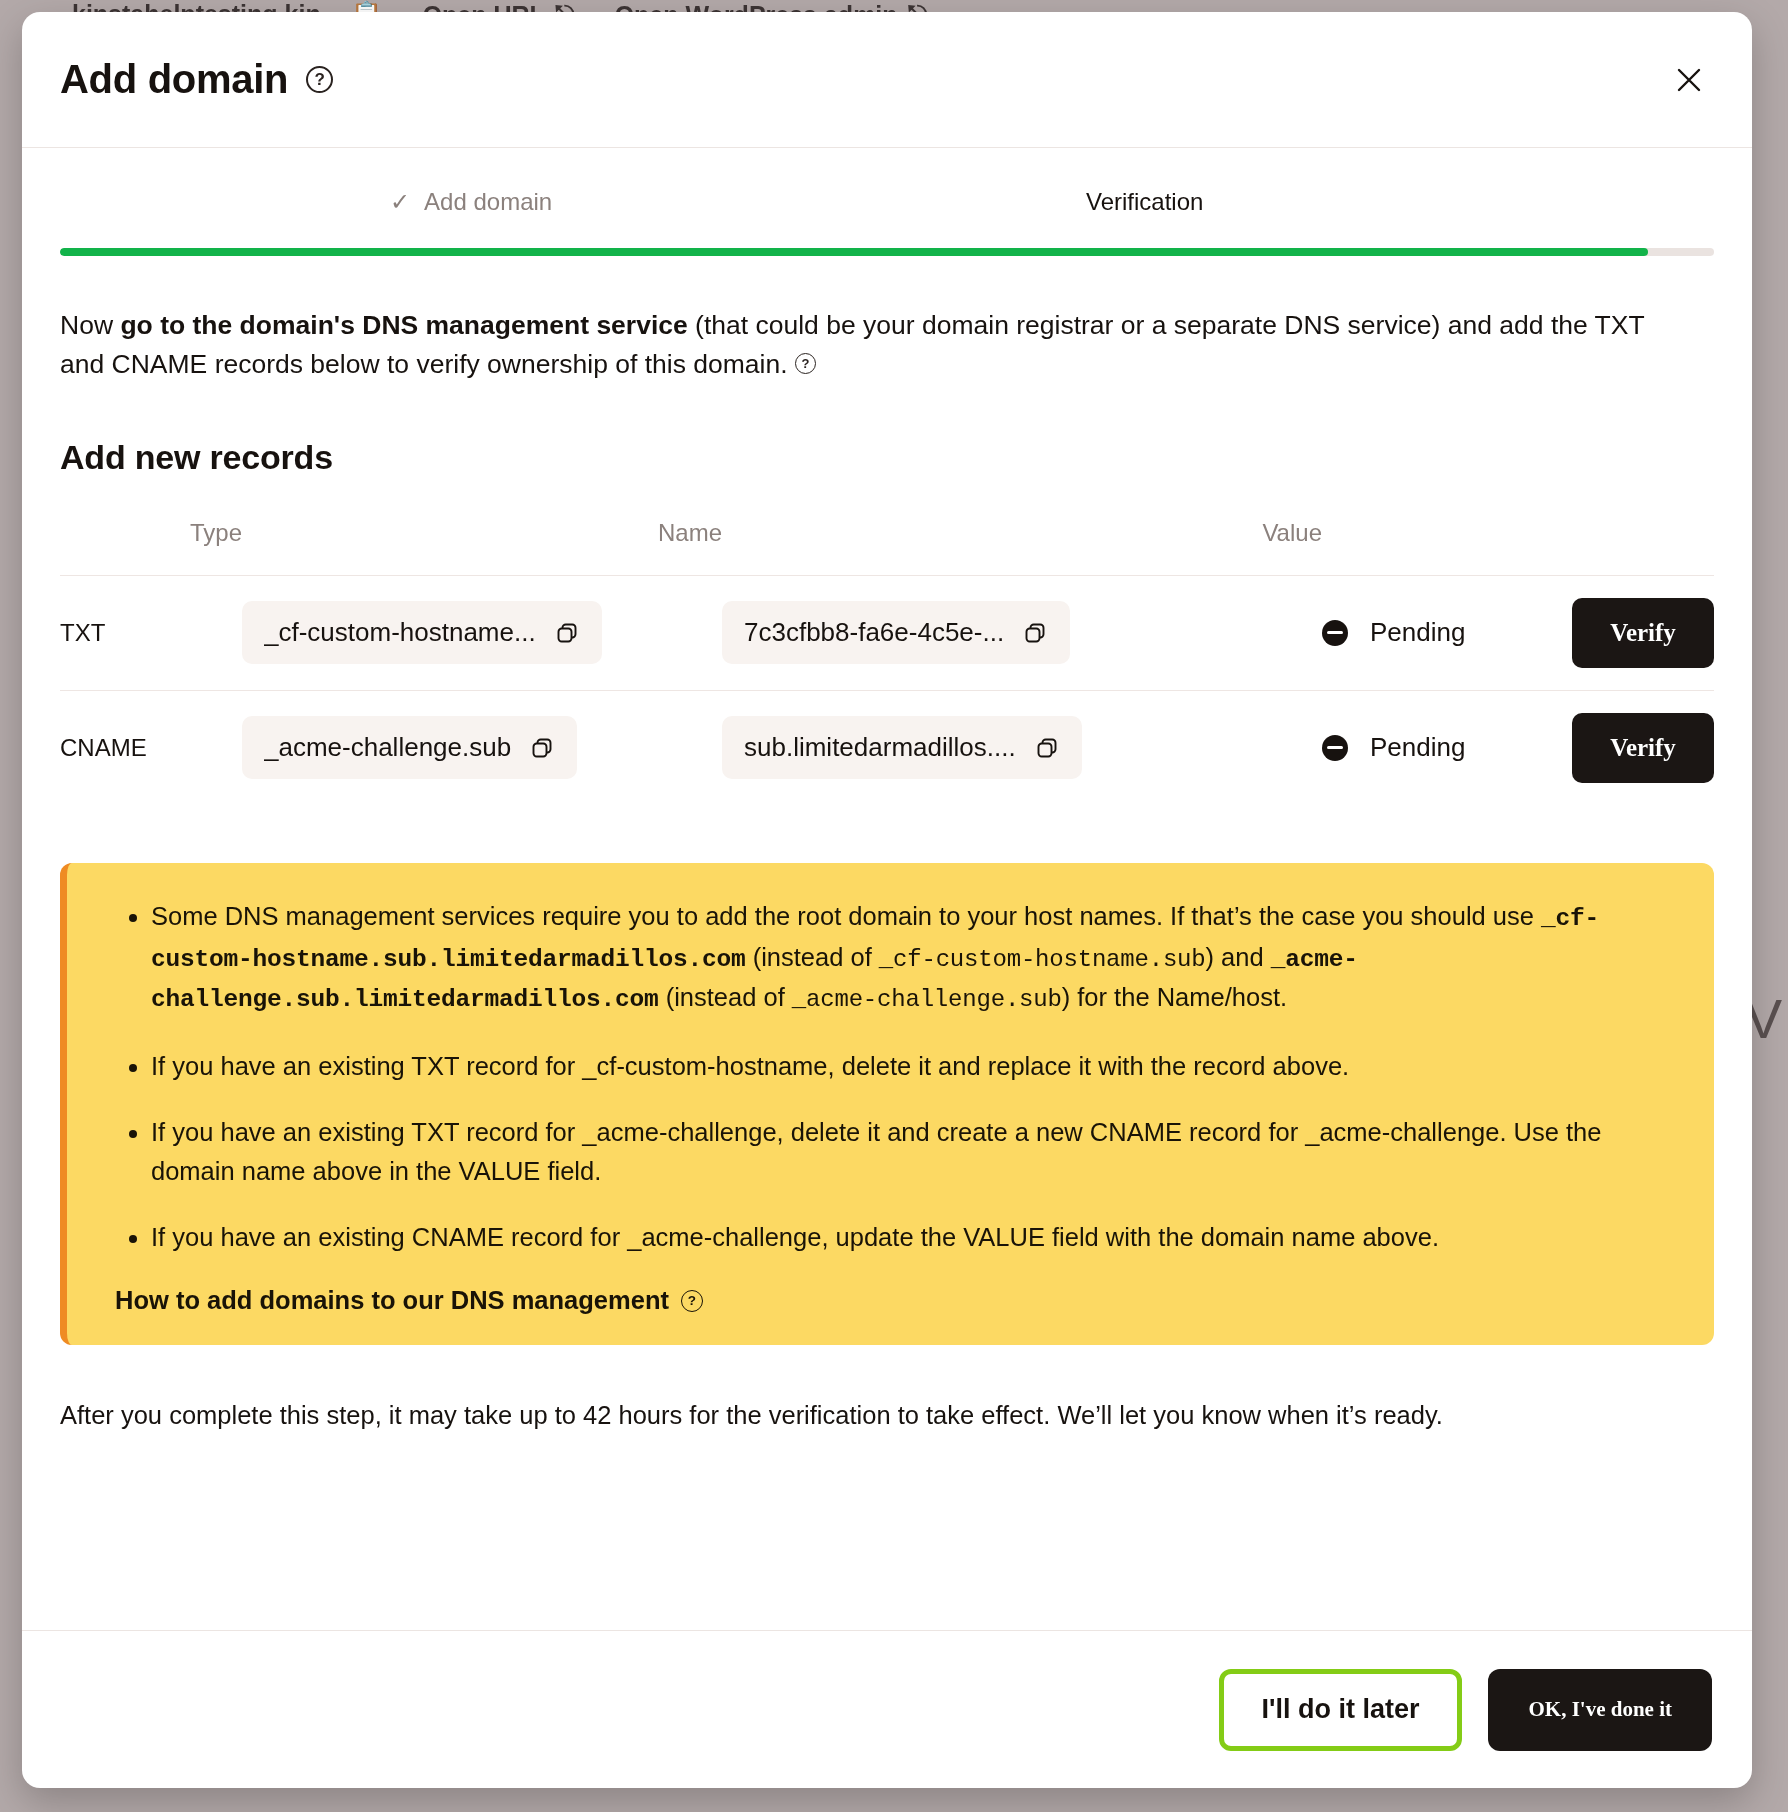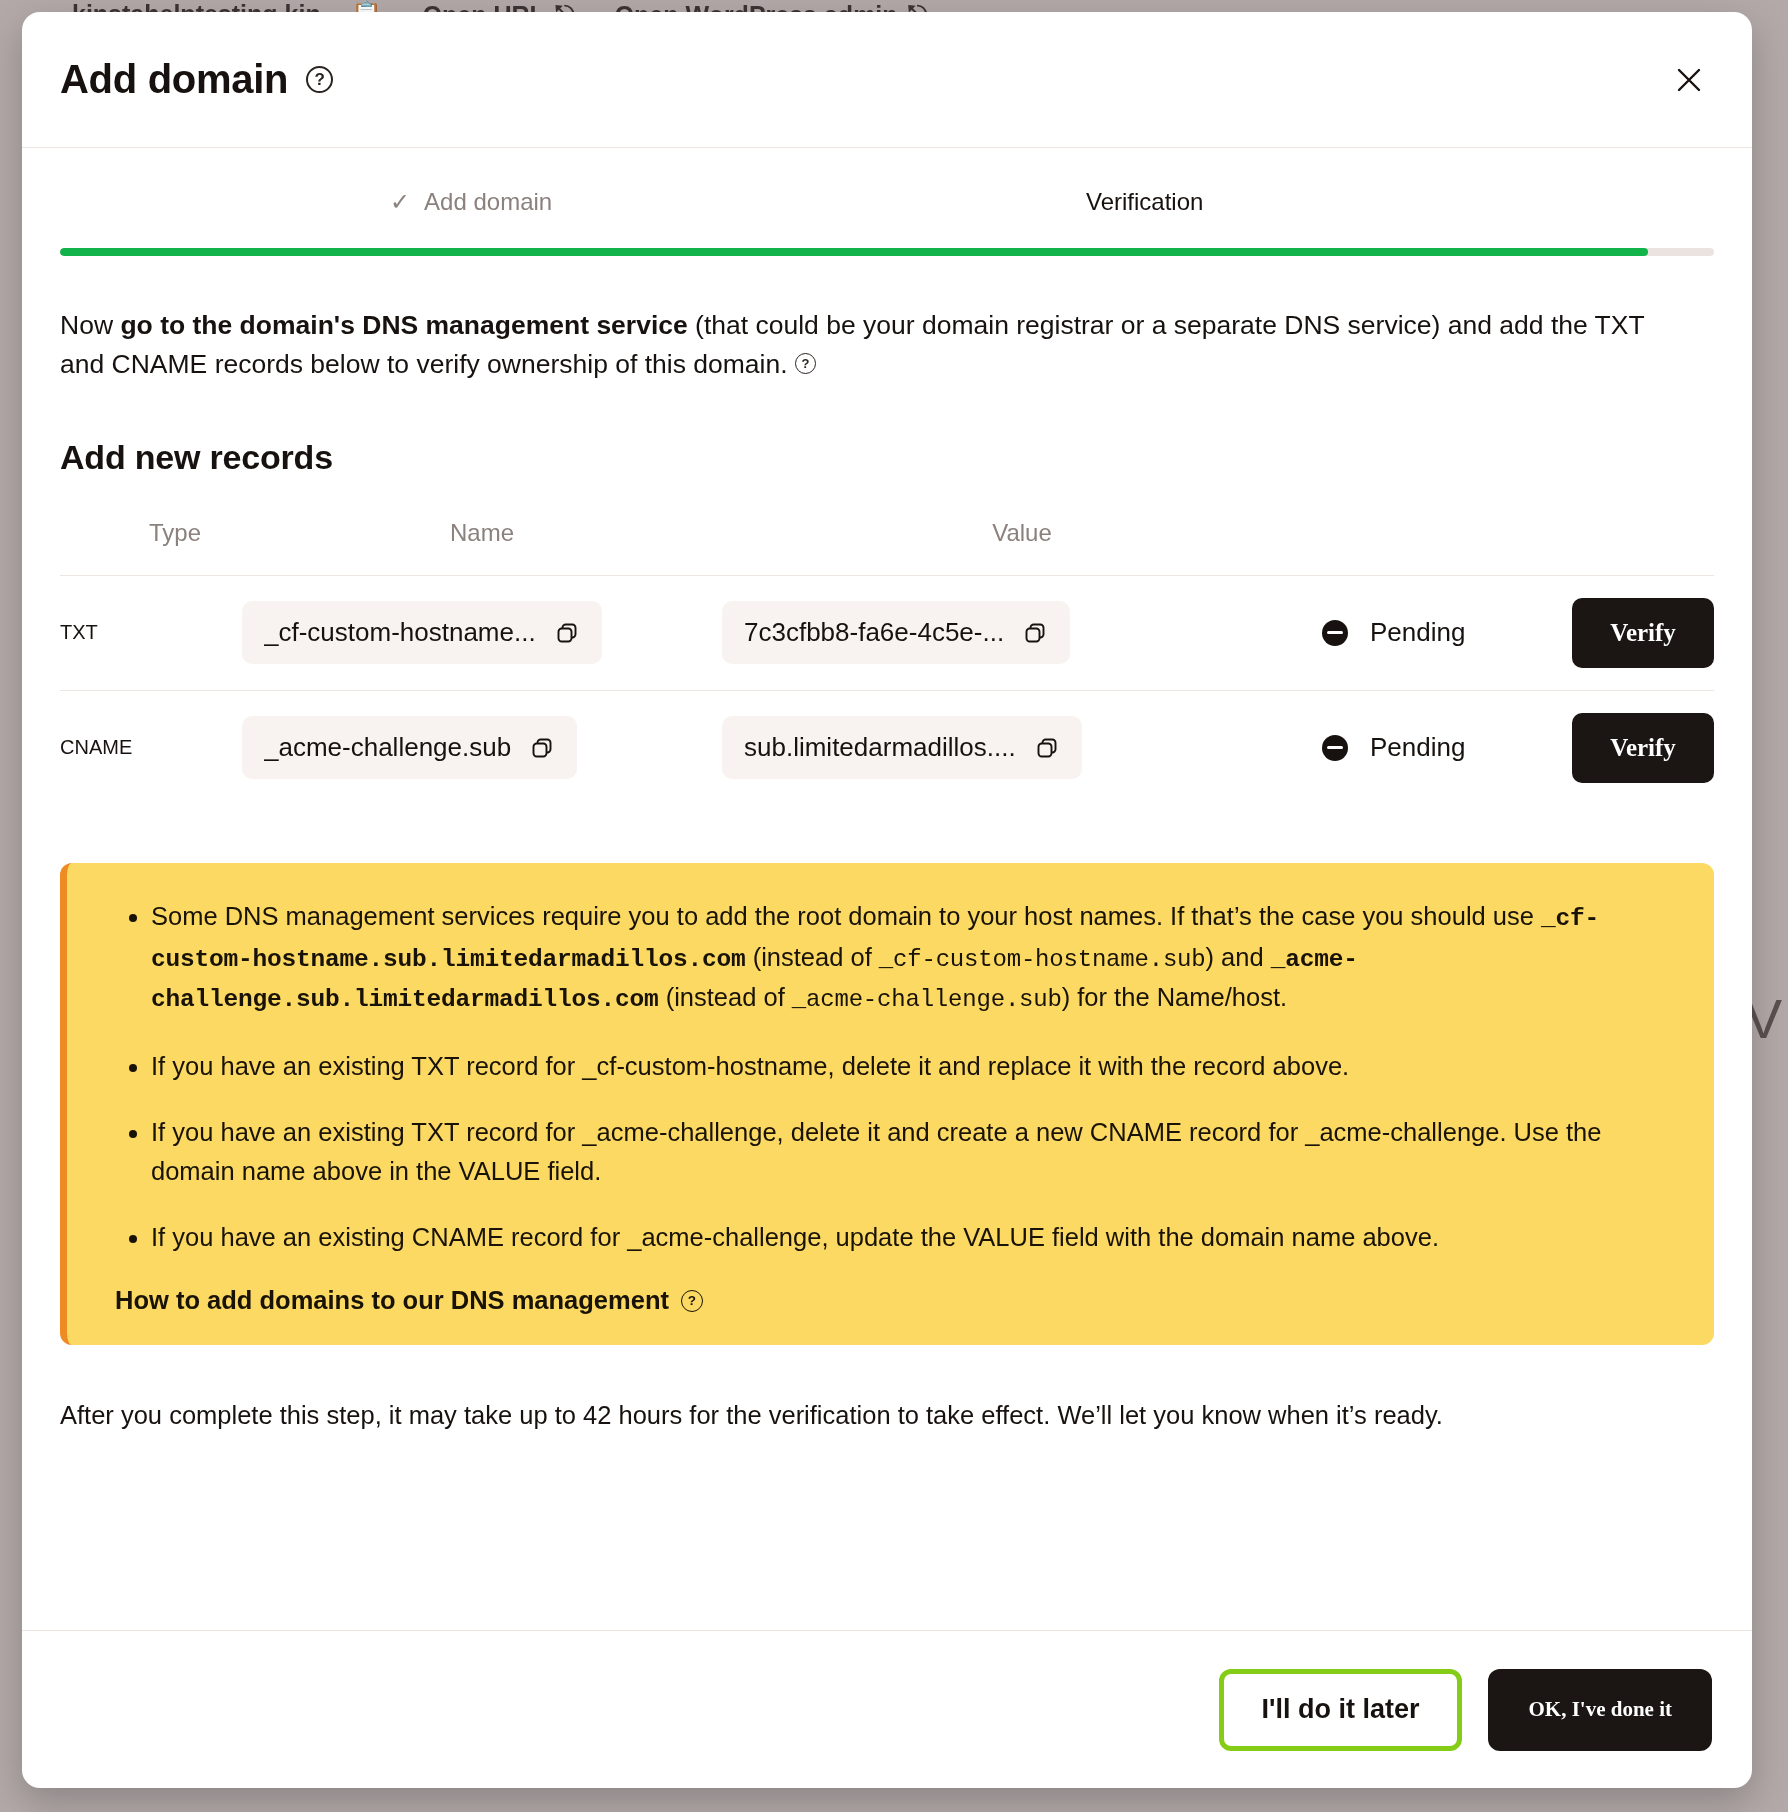--- a/index.html
+++ b/index.html
@@ -188,42 +188,42 @@
   }
   .dl-icon { display: inline-flex; }
 
   
   .rec-table {
     margin-top: 42px;
     width: 100%;
     border-collapse: collapse;
   }
   .rec-table th {
-    text-align: center;
+    text-align: right;
     font-size: 24px;
     font-weight: 400;
     color: #8b817d;
     padding: 0 0 28px 0;
     border-bottom: 1px solid #eee6e3;
   }
   .rec-table th.c-type { width: 182px; padding-left: 48px; }
   .rec-table th.c-name { width: 480px; }
   .rec-table th.c-value { width: 600px; }
   .rec-table th.c-status { width: 250px; }
   .rec-table th.c-action { width: auto; }
 
   .rec-table td {
     padding: 22px 0;
     border-bottom: 1px solid #eee6e3;
     vertical-align: middle;
   }
   .rec-table tr:last-child td { border-bottom: none; }
 
   .cell-type {
-    font-size: 20px;
+    font-size: 24px;
     color: #17120f;
     padding-left: 48px;
   }
   .chip {
     display: inline-flex;
     align-items: center;
     gap: 18px;
     background: #f8f3f0;
     border-radius: 10px;
     padding: 16px 22px;

